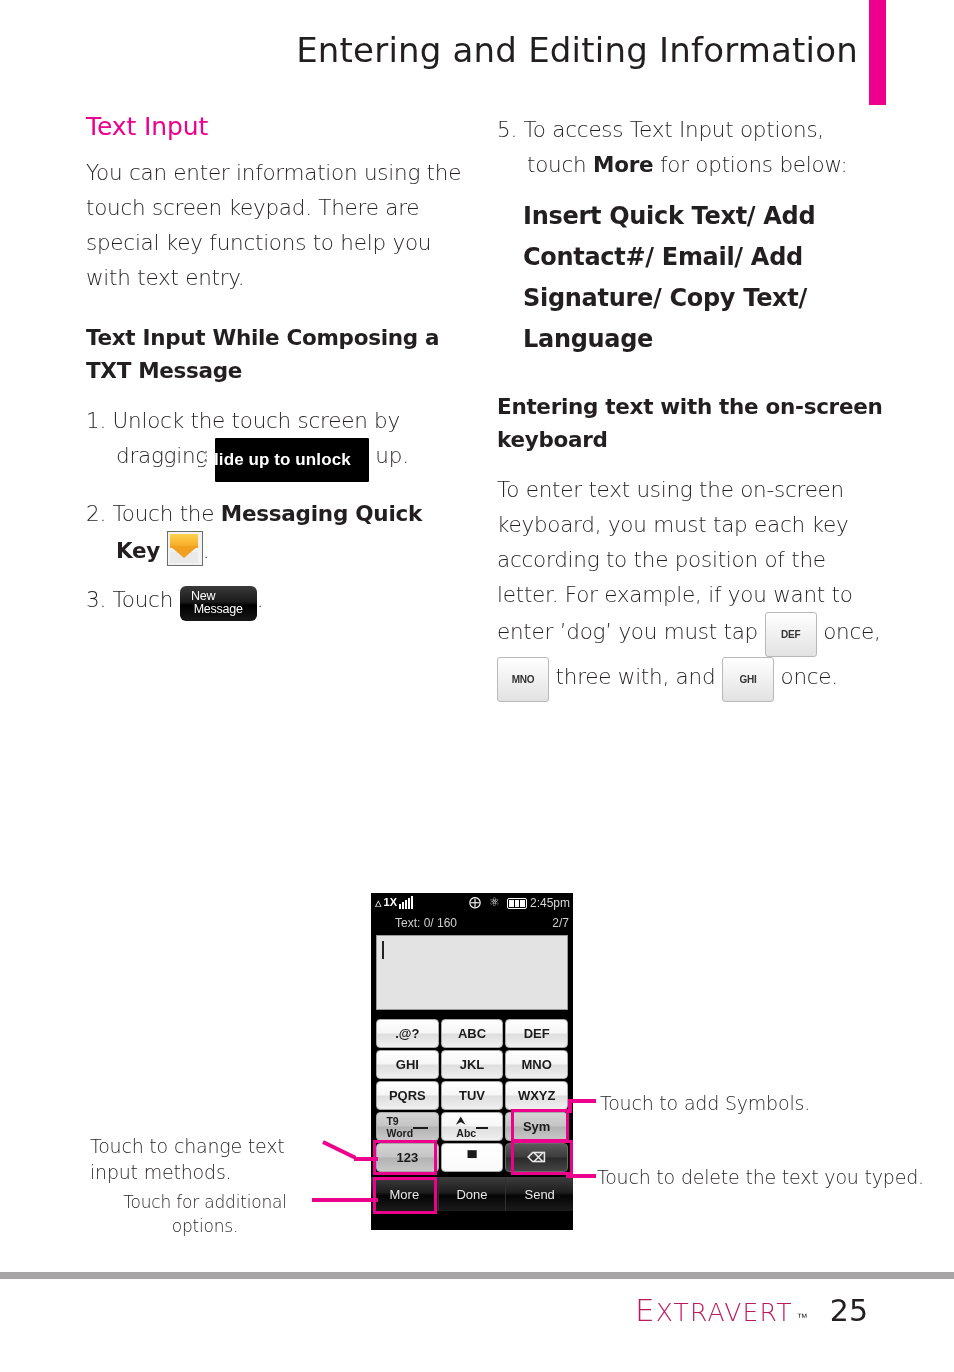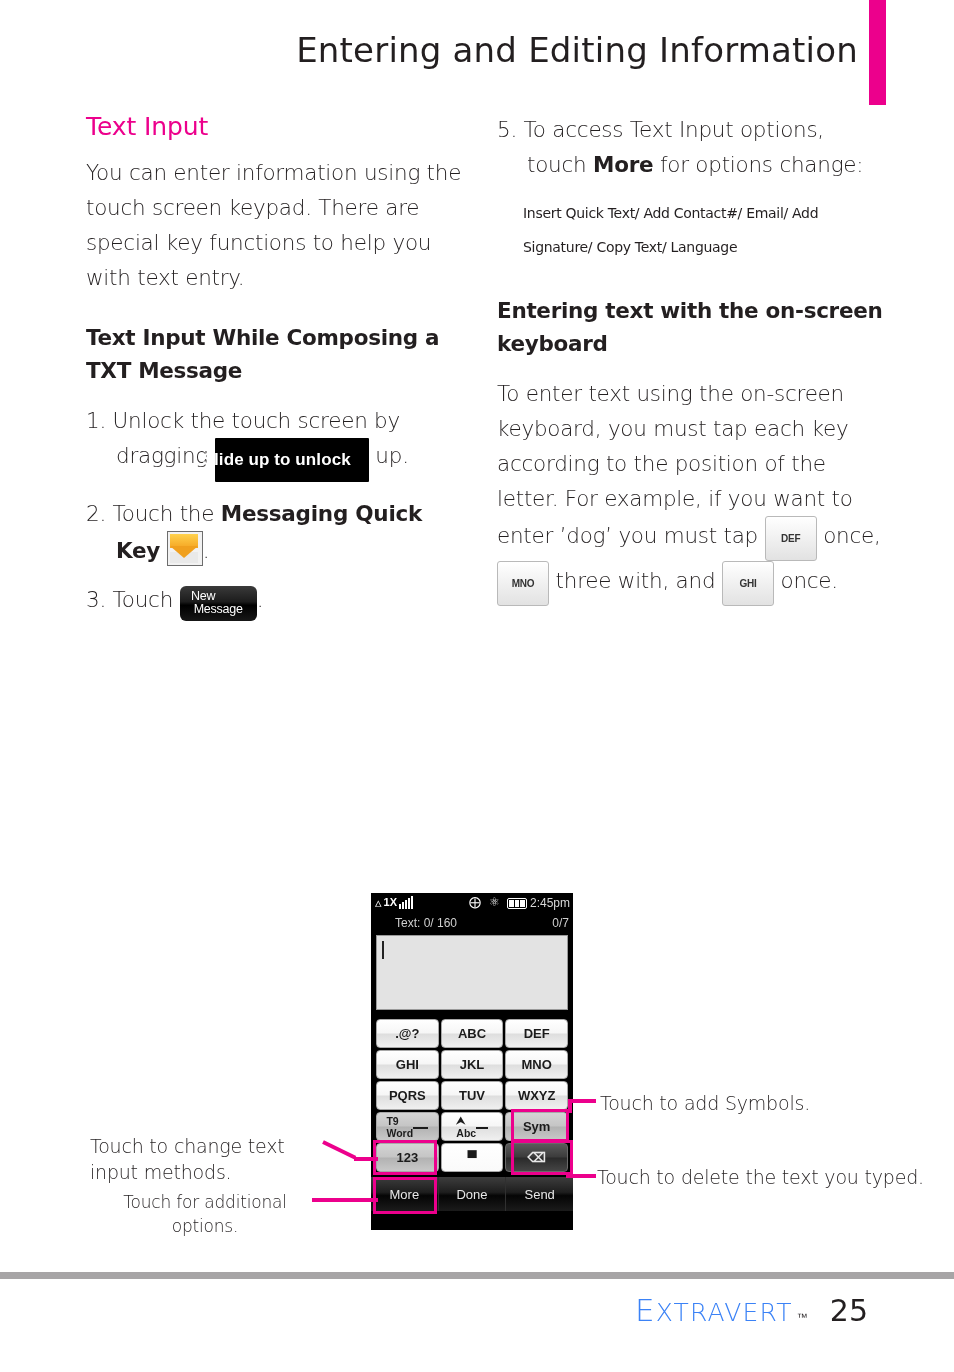--- a/index.html
+++ b/index.html
@@ -45,21 +45,21 @@
   }
   ol.steps{ margin:0; padding:0; list-style:none; }
   ol.steps li{
     font-size:21.5px; line-height:35px; margin:0 0 14px 0;
     padding-left:30px; text-indent:-30px;
     font-family:"DejaVu Sans", sans-serif; font-weight:300;
     letter-spacing:-.25px;
   }
   ol.steps li b{ font-weight:bold; }
   .indent-block{
-    font-size:14px; line-height:34px; font-weight:normal; margin:8px 0 30px 26px;
+    font-size:24px; line-height:41px; font-weight:bold; margin:8px 0 30px 26px;
     font-family:"DejaVu Sans", sans-serif; letter-spacing:-.3px;
   }
 
   
   .chip-unlock{
     display:inline-block; background:#000000; color:#fff;
     font-size:17px; font-weight:bold; font-family:"Liberation Sans",sans-serif;
     padding:4px 18px 5px 18px; border-radius:1px;
     vertical-align:-2px; letter-spacing:.1px;
   }
@@ -174,21 +174,21 @@
 
   
   .footer-rule{
     position:absolute; left:0; top:1272px; width:954px; height:7px; background:#a7a5a6;
   }
   .footer{
     position:absolute; right:86px; top:1292px;
     display:flex; align-items:baseline; gap:4px;
   }
   .brand{
-    font-size:25px; letter-spacing:1.2px; color:#3b82f6;
+    font-size:25px; letter-spacing:1.2px; color:#be185d;
     font-family:"DejaVu Sans", sans-serif; font-weight:300;
   }
   .brand .cap{ font-size:31px; }
   .tm{ font-size:11px; vertical-align:super; color:#231f20;}
   .pageno{ font-size:30px; color:#231f20; font-family:"DejaVu Sans", sans-serif; margin-left:18px;}
 </style>
 </head>
 <body>
 
 <div class="header">
@@ -237,21 +237,21 @@
   </ol>
 </div>
 
 <div class="col col-right">
 
   <ol class="steps">
     <li>
       <span>5.</span>
       <span>To access Text Input options, touch</span>
       <b>More</b>
-      <span>for options change:</span>
+      <span>for options below:</span>
     </li>
   </ol>
 
   <div class="indent-block">Insert Quick Text/ Add Contact#/ Email/ Add Signature/ Copy Text/ Language</div>
 
   <h3 class="sub">Entering text with the on-screen keyboard</h3>
 
   <p class="body">
     <span>To enter text using the on-screen keyboard, you must tap each key according to the position of the letter. For example, if you want to enter ’dog’ you must tap</span>
     <span class="chip-key">DEF</span>
@@ -282,21 +282,21 @@
     <span class="ph-batt">
         <i></i>
         <i></i>
         <i></i>
       </span>
     <span class="ph-time">2:45pm</span>
   </div>
 
   <div class="ph-count">
     <span class="l">Text: 0/ 160</span>
-    <span class="r">0/7</span>
+    <span class="r">2/7</span>
   </div>
 
   <div class="ph-field">
     <span class="ph-caret"></span>
   </div>
 
   <div class="ph-kpad">
 
     <div class="krow">
       <div class="key">.@?</div>

